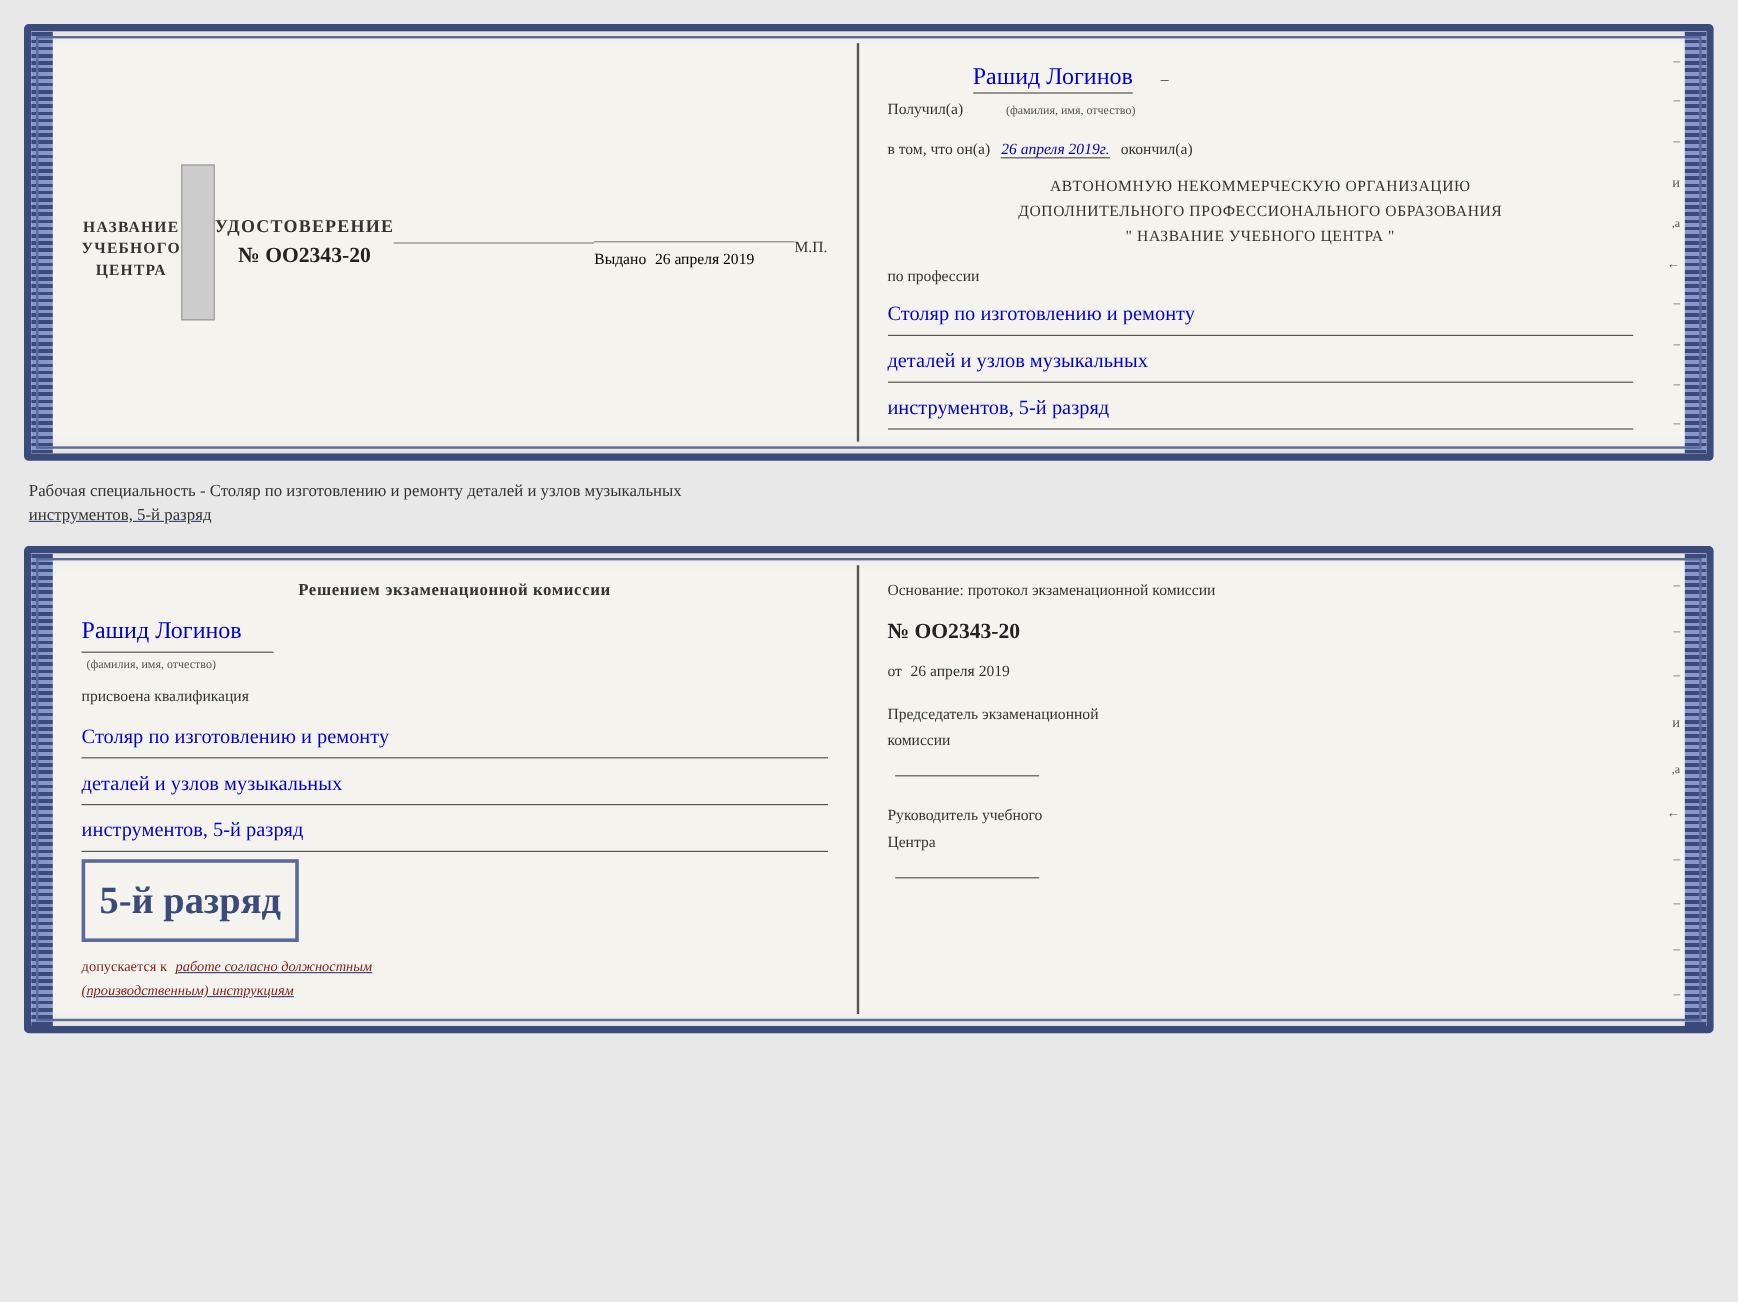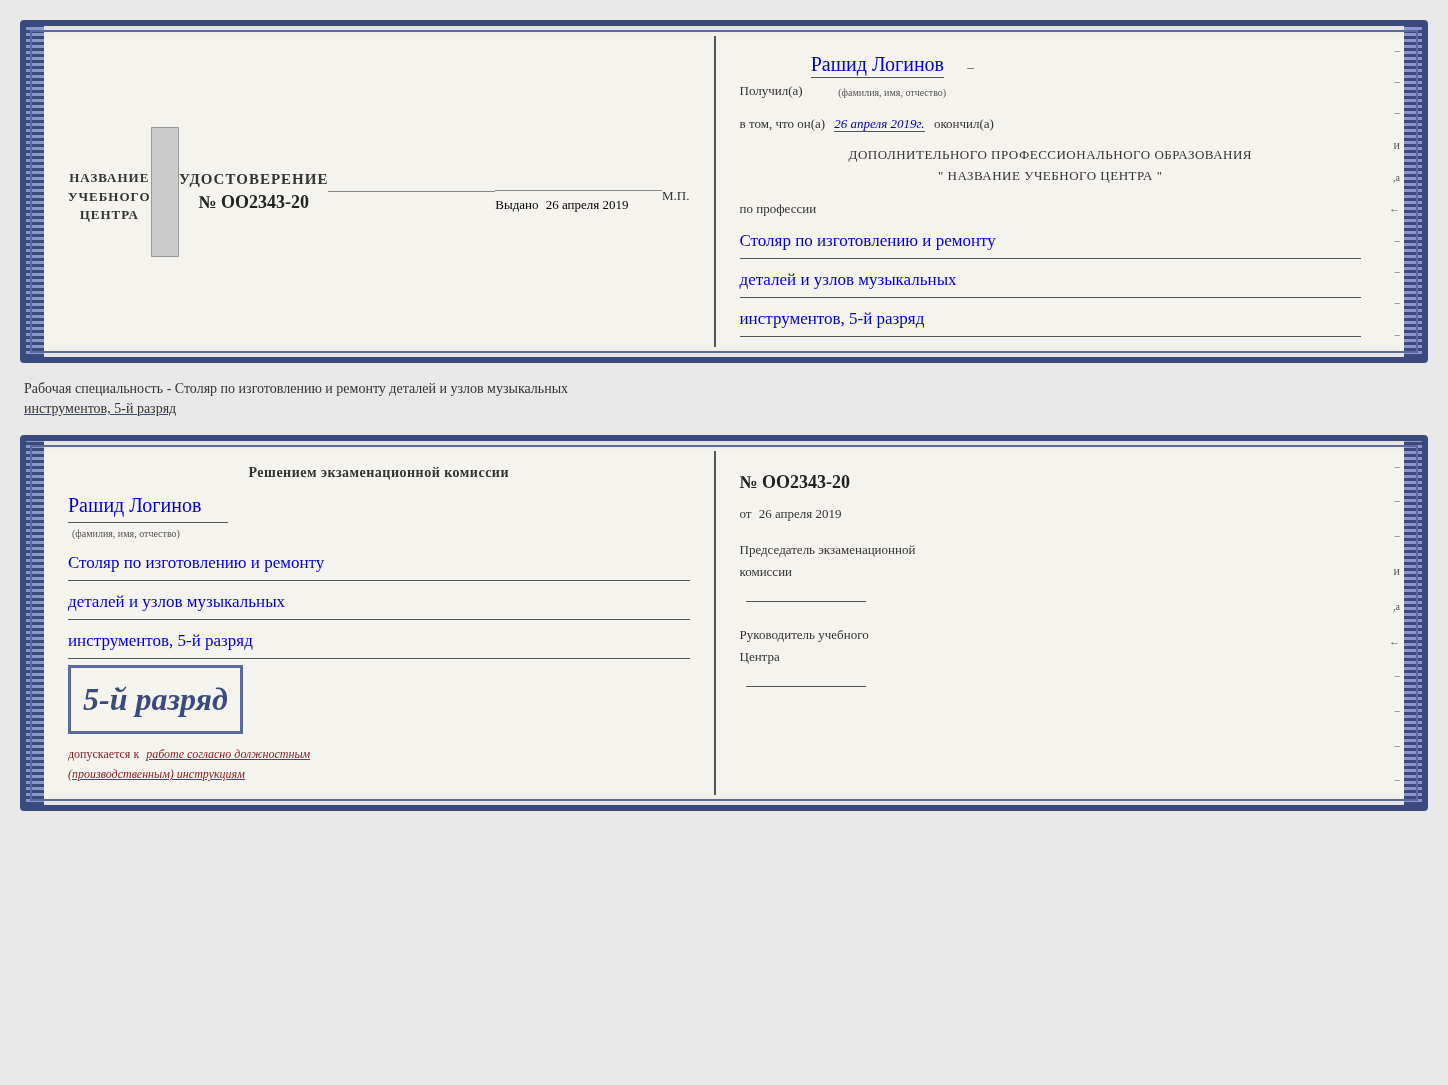--- a/index.html
+++ b/index.html
@@ -234,21 +234,20 @@
     .qualification-text {
       font-size: 13px;
       margin: 6px 0;
     }
 
     .grade-box {
       border: 3px solid #5a6a9a;
       display: inline-block;
       padding: 4px 12px;
       margin: 6px 0;
-      font-style: italic;
     }
 
     .grade-number {
       font-size: 32px;
       font-weight: bold;
       color: #3a4a7a;
       font-family: 'Times New Roman', serif;
     }
 
     .allowed-italic {
@@ -337,20 +336,21 @@
         </div>
       </div>
 
       <div class="date-line">
         <span>в том, что он(а)</span>
         <span class="date-handwritten" style="margin: 0 6px;">26 апреля 2019г.</span>
         <span>окончил(а)</span>
       </div>
 
       <div class="org-block">
+        <div>АВТОНОМНУЮ НЕКОММЕРЧЕСКУЮ ОРГАНИЗАЦИЮ</div>
         <div>ДОПОЛНИТЕЛЬНОГО ПРОФЕССИОНАЛЬНОГО ОБРАЗОВАНИЯ</div>
         <div>" НАЗВАНИЕ УЧЕБНОГО ЦЕНТРА "</div>
       </div>
 
       <div class="profession-label">по профессии</div>
       <span class="profession-handwritten">Столяр по изготовлению и ремонту</span>
       <span class="profession-handwritten">деталей и узлов музыкальных</span>
       <span class="profession-handwritten">инструментов, 5-й разряд</span>
     </div>
 
@@ -379,40 +379,42 @@
     <div class="side-strip"></div>
 
     <div class="cert-left">
       <div class="commission-decision">Решением экзаменационной комиссии</div>
 
       <div>
         <span class="handwritten-name-bot">Рашид Логинов</span>
         <div class="fio-label" style="text-align:left; margin-left:4px;">(фамилия, имя, отчество)</div>
       </div>
 
+      <div class="qualification-text">присвоена квалификация</div>
 
       <span class="profession-handwritten">Столяр по изготовлению и ремонту</span>
       <span class="profession-handwritten">деталей и узлов музыкальных</span>
       <span class="profession-handwritten">инструментов, 5-й разряд</span>
 
       <div class="grade-box">
         <span class="grade-number">5-й разряд</span>
       </div>
 
       <div style="font-size:12px; color:#7f1d1d; margin-top:4px;">
         <span>допускается к</span>
         <span class="allowed-italic" style="text-decoration: underline; text-decoration-color: #3a4a7a; margin-left:4px;">работе согласно должностным</span>
         <br>
         <span class="allowed-italic" style="text-decoration: underline; text-decoration-color: #3a4a7a;">(производственным) инструкциям</span>
       </div>
     </div>
 
     <div class="cert-divider"></div>
 
     <div class="cert-right">
+      <div class="protocol-title">Основание: протокол экзаменационной комиссии</div>
       <div class="protocol-number">№  OO2343-20</div>
       <div class="from-date">
         <span>от</span>
         <span style="margin-left:4px;">26 апреля 2019</span>
       </div>
 
       <div class="signature-block">
         <div class="signature-line">
           <span>Председатель экзаменационной</span><br>
           <span>комиссии</span>

